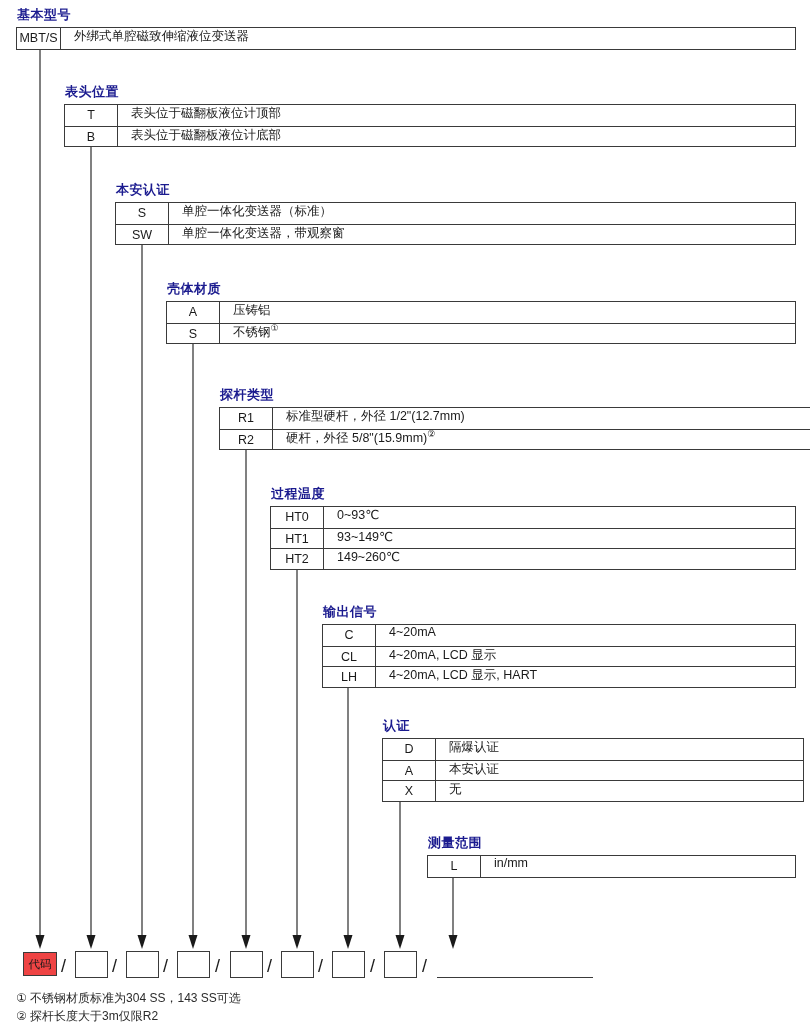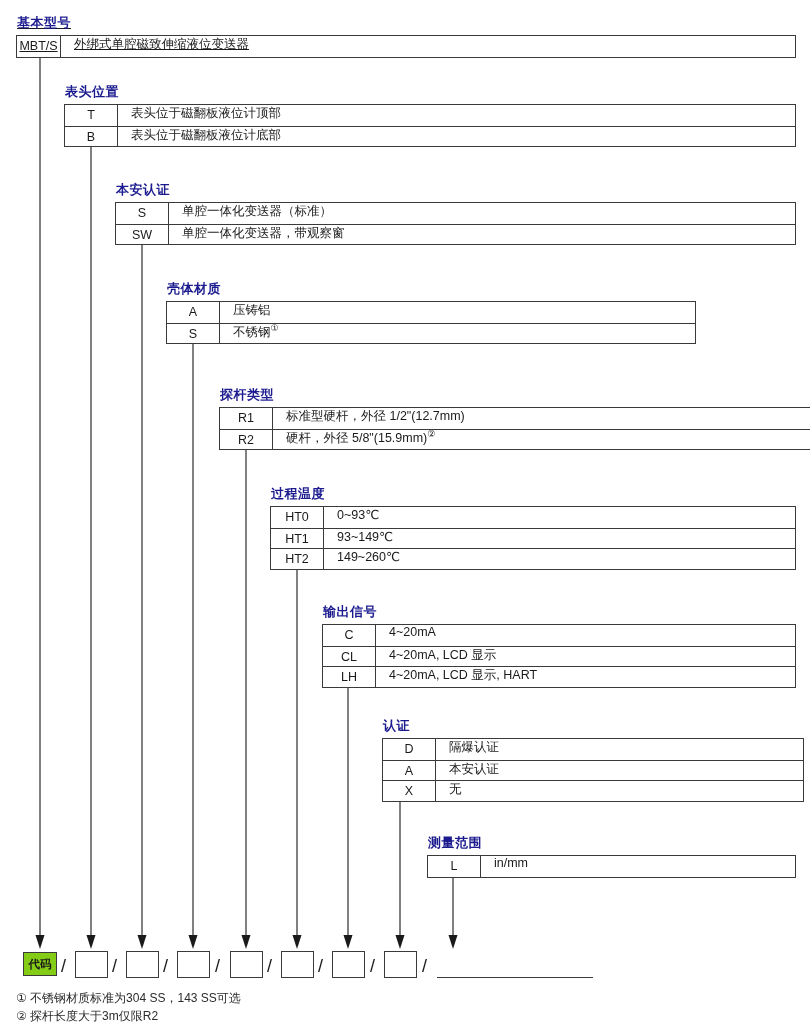--- a/index.html
+++ b/index.html
@@ -34,21 +34,21 @@
   .desc{
     flex:1;font-size:12.5px;padding-left:13px;
     white-space:nowrap;overflow:hidden;
   }
   .desc sup{font-size:9px;vertical-align:super;line-height:0;}
   .connector-svg{position:absolute;left:0;top:0;pointer-events:none;}
   .code-box{
     position:absolute;left:23px;top:952px;width:34px;height:24px;
     border:1.5px solid #3a3a3a;box-sizing:border-box;
     display:flex;align-items:center;justify-content:center;
-    font-size:11.5px;background:#84cc16;font-weight:bold;
+    font-size:11.5px;background:#ef4444;
   }
   .blank-box{
     position:absolute;top:951px;width:33px;height:27px;
     border:1.5px solid #3a3a3a;box-sizing:border-box;background:#fff;
   }
   .slash{
     position:absolute;top:953px;height:26px;
     font-size:18px;line-height:26px;color:#1a1a1a;
   }
   .blank-line{
@@ -85,21 +85,21 @@
       <polygon points="137.5,935 146.5,935 142,949"></polygon>
       <polygon points="188.5,935 197.5,935 193,949"></polygon>
       <polygon points="241.5,935 250.5,935 246,949"></polygon>
       <polygon points="292.5,935 301.5,935 297,949"></polygon>
       <polygon points="343.5,935 352.5,935 348,949"></polygon>
       <polygon points="395.5,935 404.5,935 400,949"></polygon>
       <polygon points="448.5,935 457.5,935 453,949"></polygon>
     </g>
   </svg>
 
-  <div class="section" style="left:16px;top:16px;width:780px;text-decoration:underline;">
+  <div class="section" style="left:16px;top:8px;width:780px;">
     <div class="sec-title">基本型号</div>
     <div class="tbl">
       <div class="row">
         <div class="key key-narrow">MBT/S</div>
         <div class="desc"><span>外绑式单腔磁致伸缩液位变送器</span></div>
       </div>
     </div>
   </div>
 
   <div class="section" style="left:64px;top:85px;width:732px;">
@@ -123,21 +123,21 @@
         <div class="key">S</div>
         <div class="desc"><span>单腔一体化变送器（标准）</span></div>
       </div>
       <div class="row">
         <div class="key">SW</div>
         <div class="desc"><span>单腔一体化变送器，带观察窗</span></div>
       </div>
     </div>
   </div>
 
-  <div class="section" style="left:166px;top:282px;width:530px;">
+  <div class="section" style="left:166px;top:282px;width:630px;">
     <div class="sec-title">壳体材质</div>
     <div class="tbl">
       <div class="row">
         <div class="key">A</div>
         <div class="desc"><span>压铸铝</span></div>
       </div>
       <div class="row">
         <div class="key">S</div>
         <div class="desc"><span>不锈钢</span><sup>①</sup></div>
       </div>

